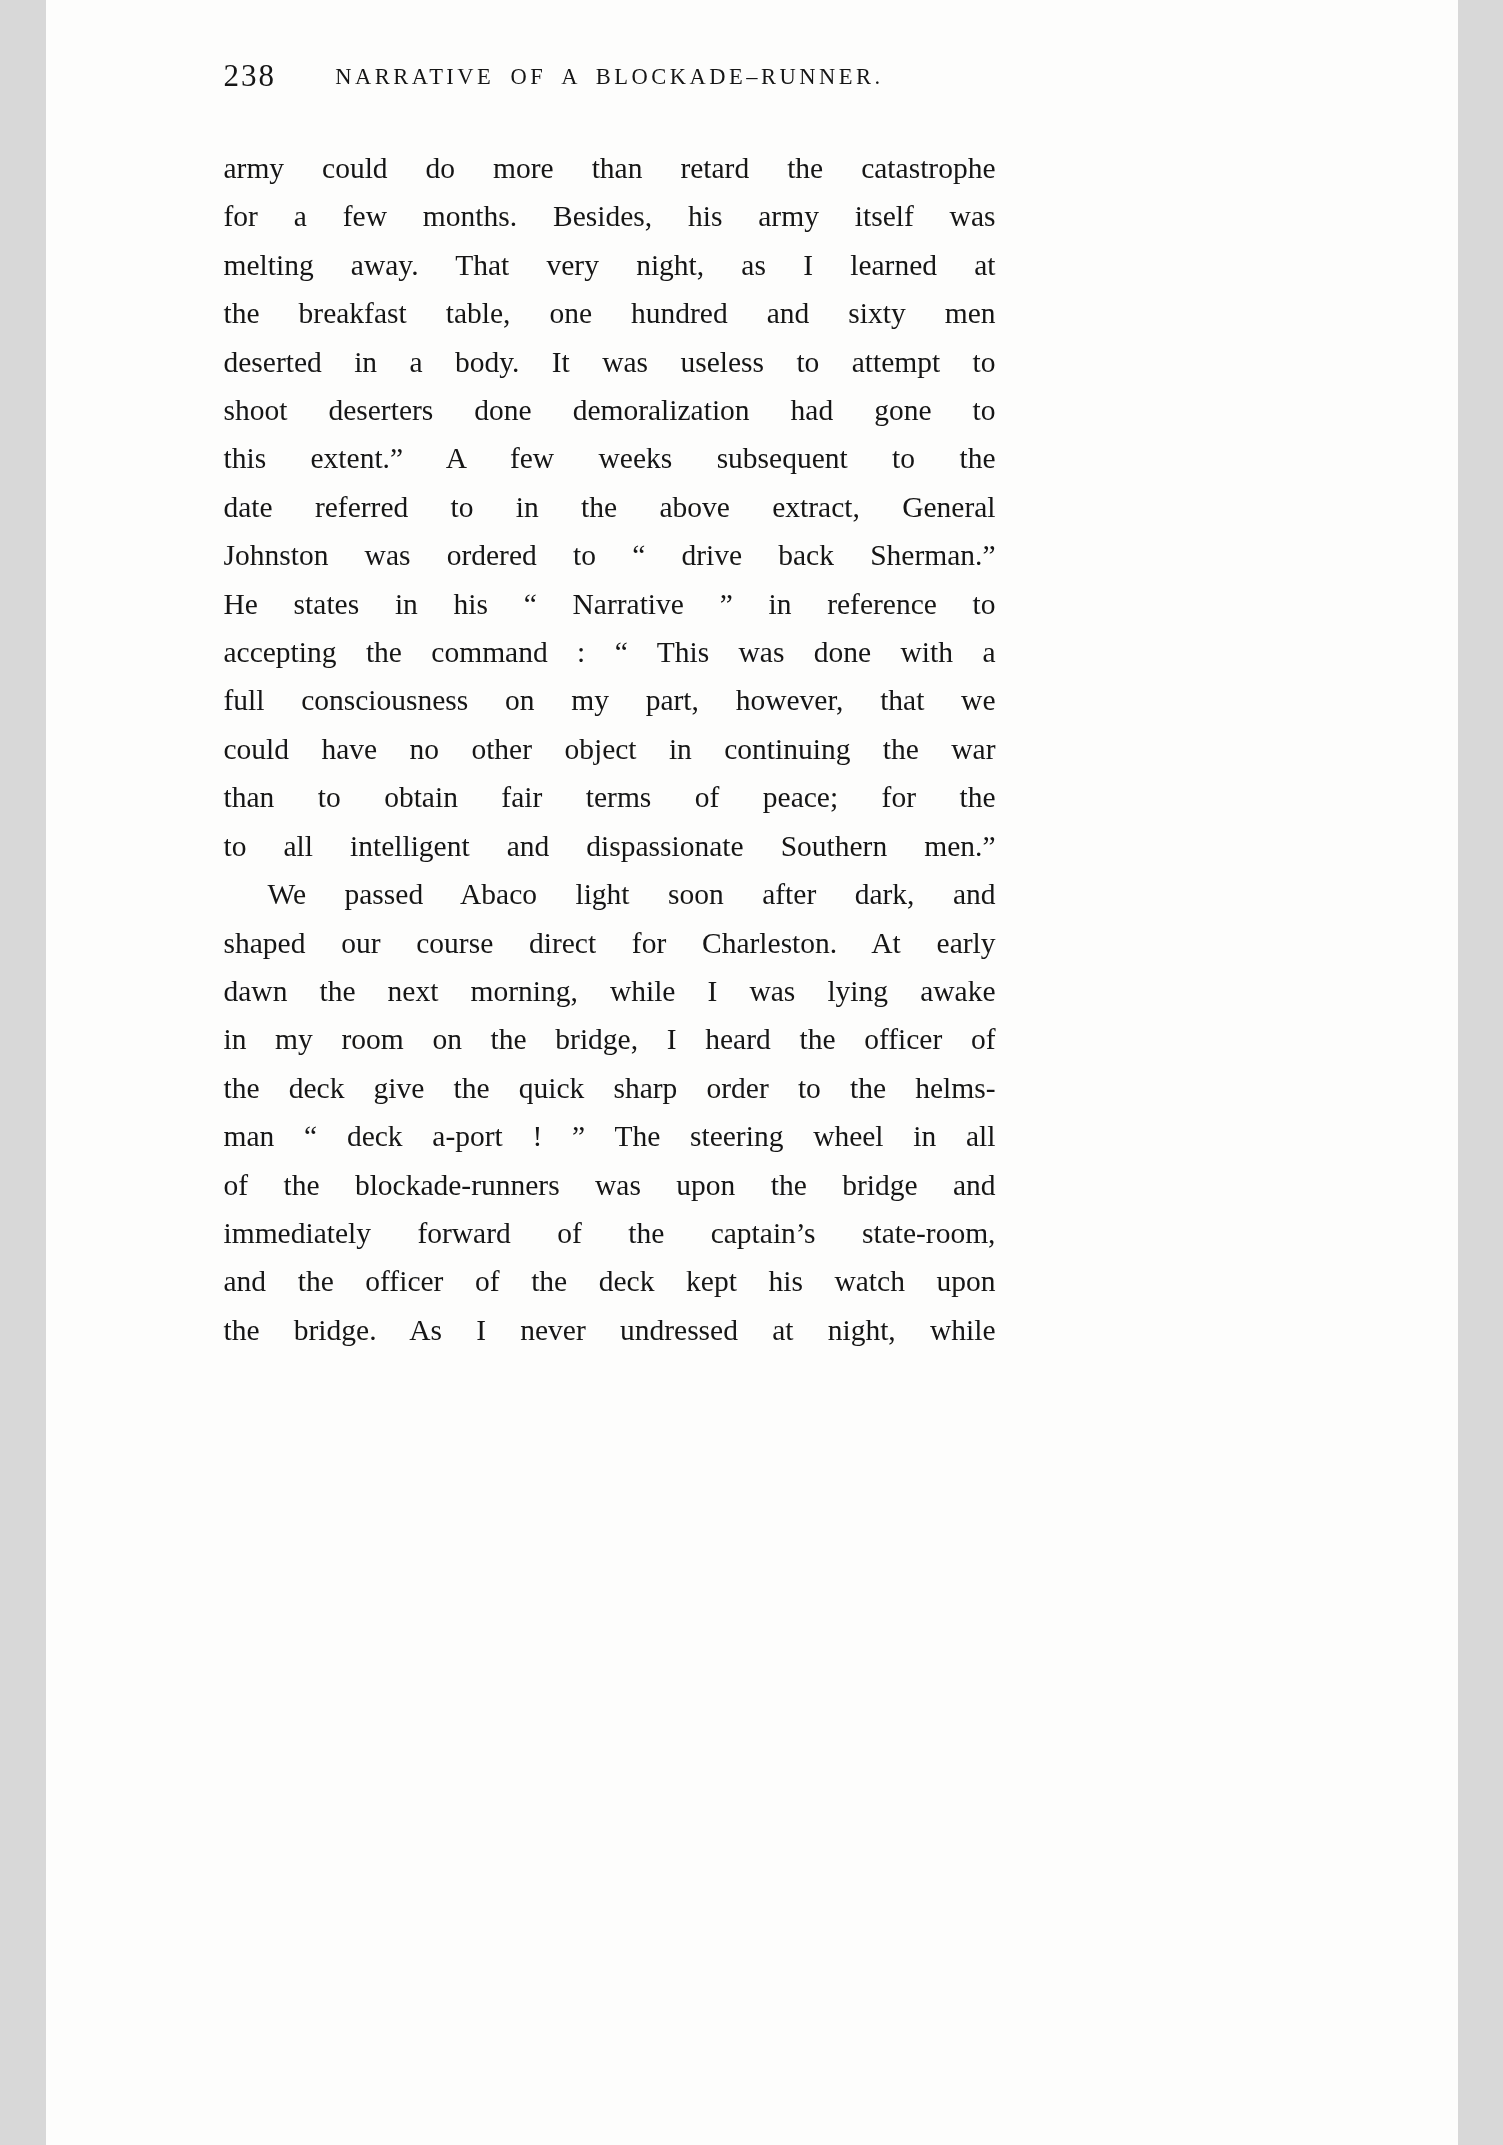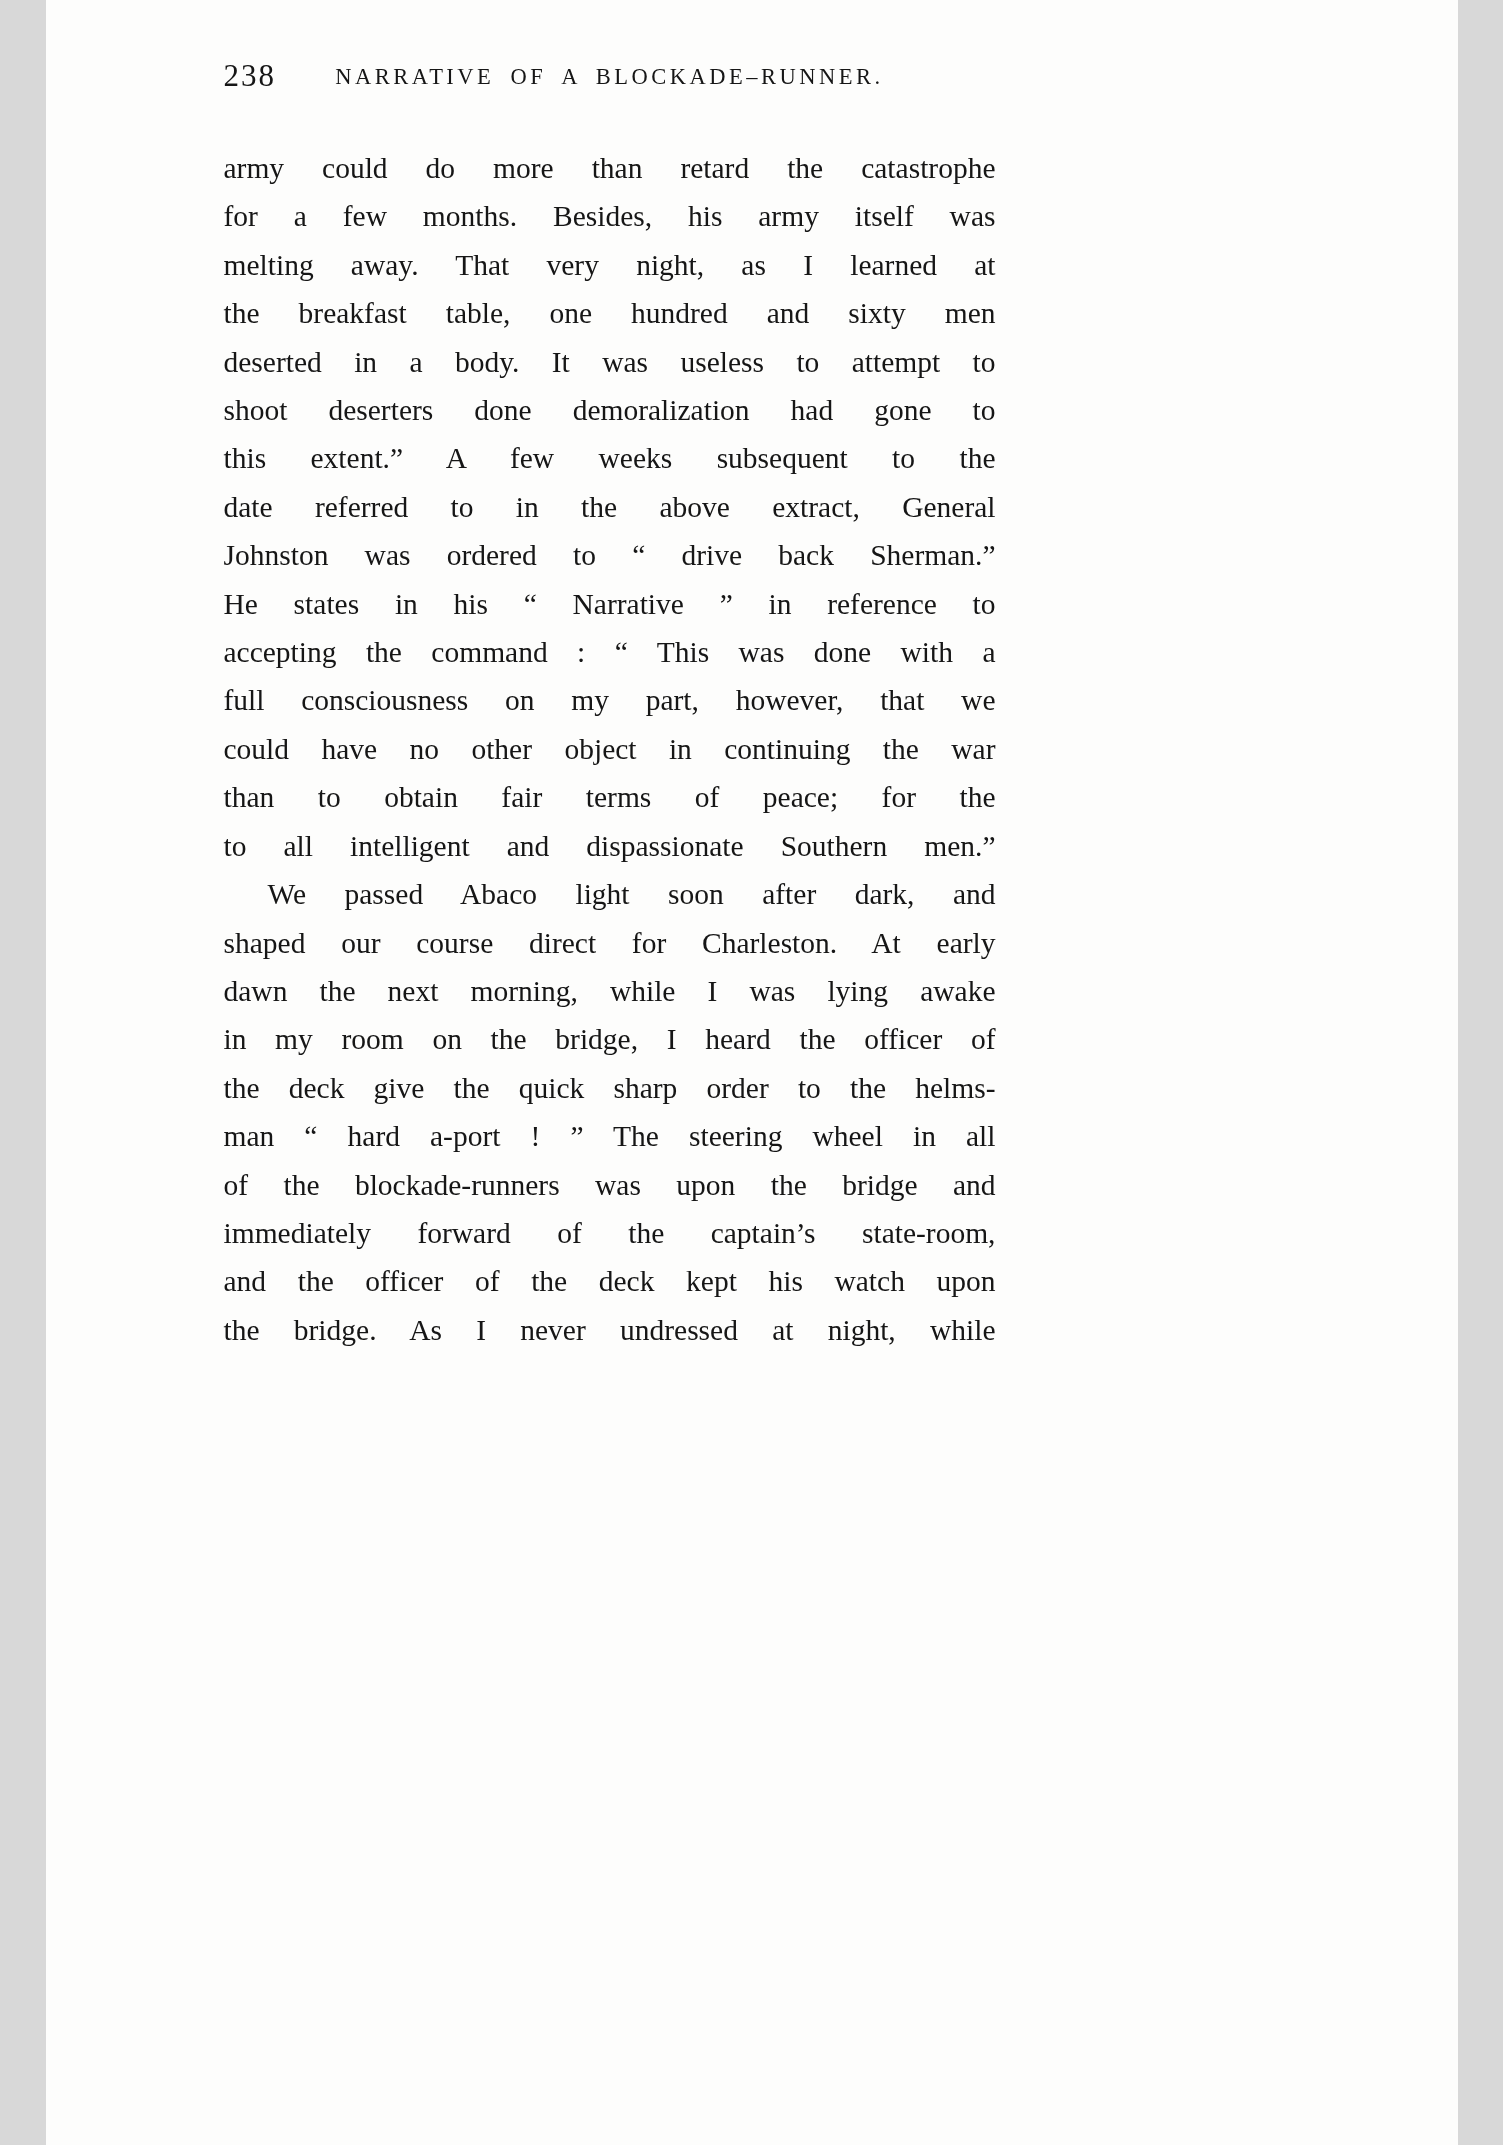--- a/index.html
+++ b/index.html
@@ -92,21 +92,21 @@
         <div class="line">could have no other object in continuing the war</div>
         <div class="line">than to obtain fair terms of peace; for the</div>
         <div class="line">to all intelligent and dispassionate Southern men.”</div>
       </div>
       <div class="paragraph">
         <div class="line indent">We passed Abaco light soon after dark, and</div>
         <div class="line">shaped our course direct for Charleston. At early</div>
         <div class="line">dawn the next morning, while I was lying awake</div>
         <div class="line">in my room on the bridge, I heard the officer of</div>
         <div class="line">the deck give the quick sharp order to the helms-</div>
-        <div class="line">man “ hard a-port ! ” The steering wheel in all</div>
+        <div class="line">man “ deck a-port ! ” The steering wheel in all</div>
         <div class="line">of the blockade-runners was upon the bridge and</div>
         <div class="line">immediately forward of the captain’s state-room,</div>
         <div class="line">and the officer of the deck kept his watch upon</div>
         <div class="line">the bridge. As I never undressed at night, while</div>
       </div>
     </div>
 
 </div>
 
 </body></html>

